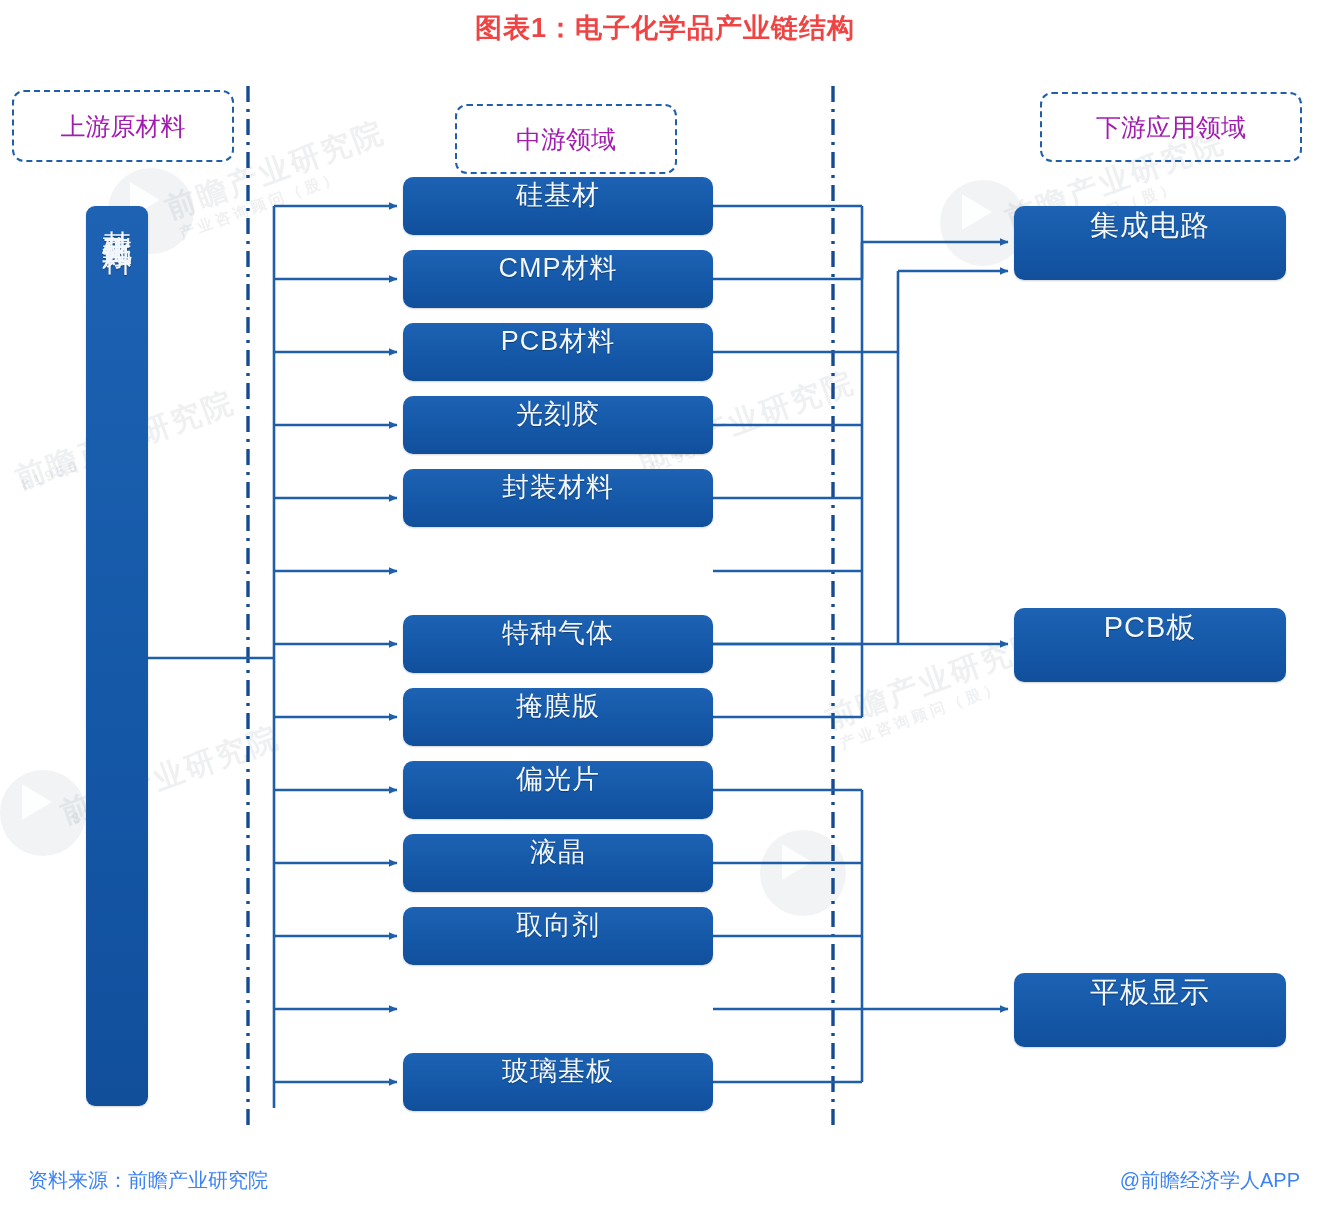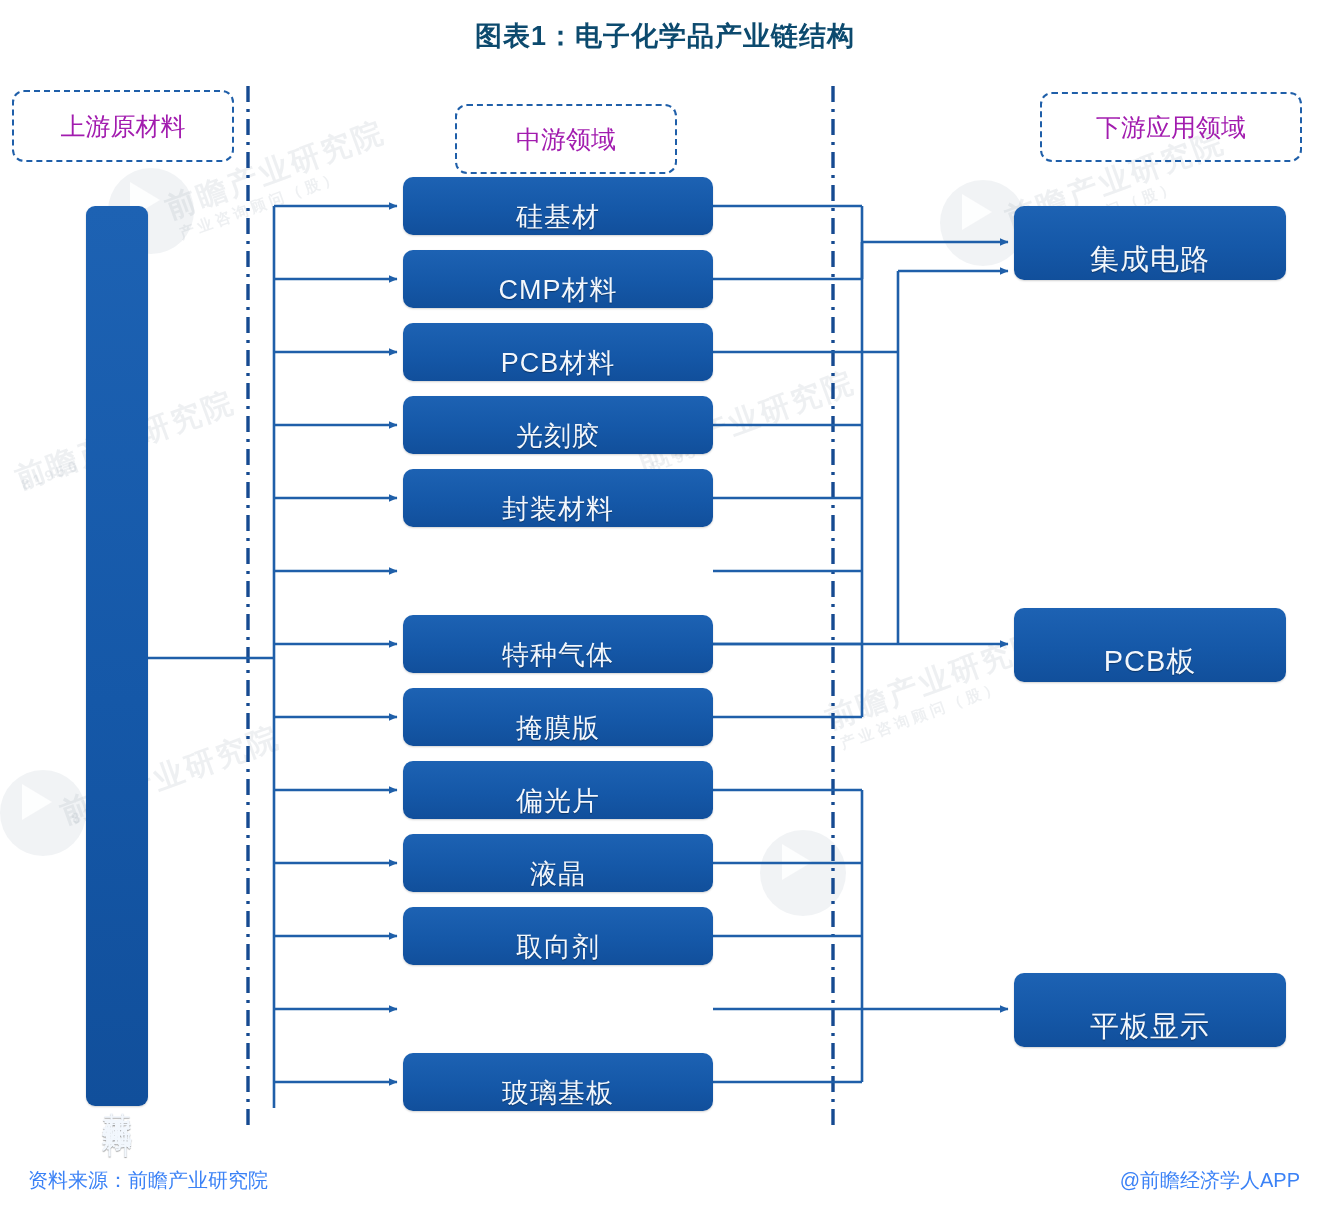--- a/index.html
+++ b/index.html
@@ -5,40 +5,40 @@
   html,body{margin:0;padding:0;background:#ffffff;}
   body{
     width:1330px;height:1216px;position:relative;overflow:hidden;
     font-family:"Liberation Sans","DejaVu Sans",sans-serif;
     background:#ffffff;
   }
   .stage{position:absolute;left:0;top:0;width:1330px;height:1216px;}
 
   
   #chart-title{
-    position:absolute;left:0;top:18px;width:1330px;text-align:center;
-    font-size:27px;font-weight:bold;color:#0c4a6e;letter-spacing:1px;
+    position:absolute;left:0;top:10px;width:1330px;text-align:center;
+    font-size:27px;font-weight:bold;color:#ef4444;letter-spacing:1px;
   }
 
   
   .pill{
     position:absolute;border:2.5px dashed #1f5fa9;border-radius:12px;
     display:flex;align-items:center;justify-content:center;
     font-size:25px;color:#a21caf;background:transparent;
   }
   #pill-upstream{left:12px;top:90px;width:218px;height:68px;}
   #pill-midstream{left:455px;top:104px;width:218px;height:66px;}
   #pill-downstream{left:1040px;top:92px;width:258px;height:66px;}
 
   
   .bbox{
     position:absolute;border-radius:10px;
     background:linear-gradient(180deg,#1d62b3 0%,#1558a8 55%,#114f9b 100%);
     box-shadow:0 1px 2px rgba(0,0,0,.18);
-    display:flex;align-items:flex-end;justify-content:center;
+    display:flex;align-items:flex-start;justify-content:center;
     color:#f2f7fd;font-size:28px;letter-spacing:1px;
     text-shadow:0 1px 1px rgba(0,0,0,.35);
   }
   
   #box-base{
     left:86px;top:206px;width:62px;height:900px;border-radius:9px;
   }
   #box-base .vtext{
     writing-mode:vertical-rl;text-orientation:upright;
     font-size:30px;line-height:1.06;letter-spacing:3px;

